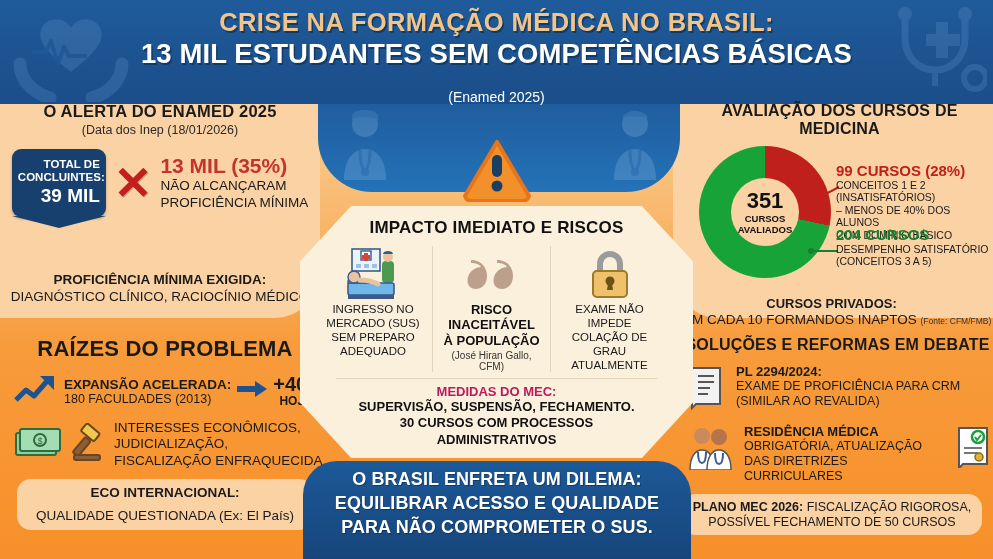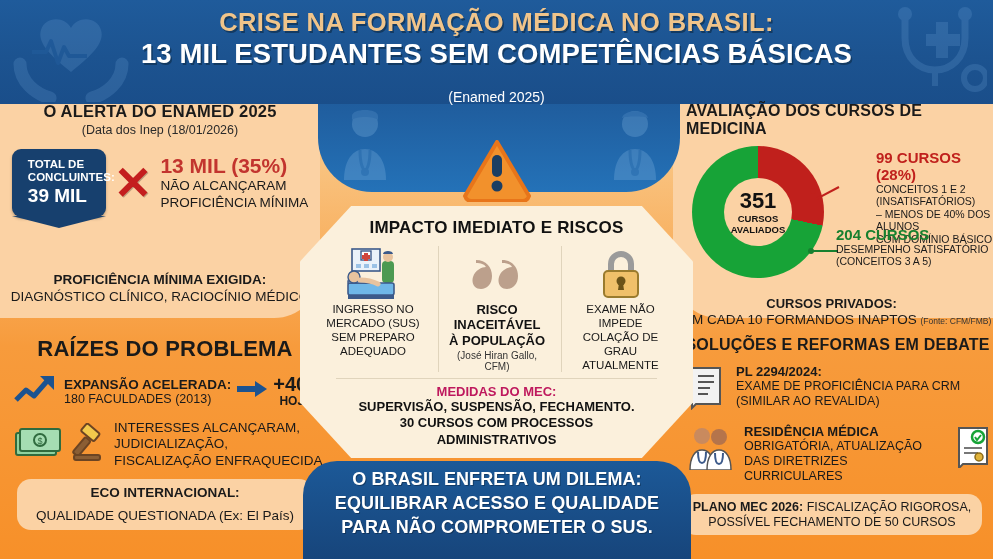--- a/index.html
+++ b/index.html
@@ -77,22 +77,22 @@
     font-size: 16.5px; font-weight: bold; color: #1A1A1A; letter-spacing: .2px;
   }
   .sec-sub { font-size: 12.5px; color: #2A2A2A; margin-top: 2px; }
 
   .alert-row {
     display: flex; align-items: center; justify-content: center;
     margin-top: 12px; gap: 8px;
   }
   .badge-total {
     position: relative; width: 94px; background: #17406E;
-    border-radius: 9px 9px 9px 9px; padding: 9px 16px 10px;
-    color: #fff; text-align: left; box-shadow: 0 2px 3px rgba(0,0,0,.25);
+    border-radius: 9px 9px 9px 9px; padding: 9px 6px 10px;
+    color: #fff; text-align: right; box-shadow: 0 2px 3px rgba(0,0,0,.25);
   }
   .badge-total::after {
     content: ""; position: absolute; left: 50%; bottom: -11px;
     transform: translateX(-50%);
     border-left: 47px solid transparent; border-right: 47px solid transparent;
     border-top: 12px solid #17406E;
   }
   .badge-l1 { font-size: 11.5px; font-weight: bold; line-height: 1.15; }
   .badge-l2 { font-size: 19px; font-weight: bold; margin-top: 1px; }
   .xmark { font-size: 46px; font-weight: bold; color: #C41E1E; line-height: 1;
@@ -116,38 +116,38 @@
   .root-list { font-size: 13.5px; color: #1A1A1A; line-height: 1.22; }
   .eco-pill {
     margin: 10px auto 0; width: 296px; background: #FBD2A4;
     border-radius: 14px; padding: 6px 8px 7px; text-align: center;
   }
   .eco-t { font-size: 13.5px; font-weight: bold; color: #1A1A1A; }
   .eco-b { font-size: 13.5px; color: #1A1A1A; margin-top: 8px; }
 
   
   #aval { right: 0; top: 102px; width: 323px; }
-  #aval .sec-head { font-size: 16px; padding-left: 16px; }
+  #aval .sec-head { text-align: center; font-size: 16px; padding-left: 16px; }
   .donut-wrap { position: relative; margin-top: 6px; height: 150px; }
   .donut {
-    position: absolute; left: 22px; top: 2px; width: 132px; height: 132px;
+    position: absolute; left: 29px; top: 2px; width: 132px; height: 132px;
     border-radius: 50%;
     background: conic-gradient(#C0201C 0deg 102deg, #17A337 102deg 360deg);
   }
   .donut-hole {
     position: absolute; left: 50%; top: 50%; transform: translate(-50%,-50%);
     width: 68px; height: 68px; border-radius: 50%; background: #FBD2A4;
     display: flex; flex-direction: column; align-items: center; justify-content: center;
   }
   .donut-num { font-size: 22px; font-weight: bold; color: #111; line-height: 1; }
   .donut-l1 { font-size: 9.5px; font-weight: bold; color: #111; margin-top: 1px; }
   .donut-l2 { font-size: 9.5px; font-weight: bold; color: #111; }
 
   .legend { position: absolute; left: 166px; }
-  .lg-red { top: 5px; margin-left: 40px; }
+  .lg-red { top: 18px; }
   .lg-green { top: 82px; }
   .lg-title-r { font-size: 15px; font-weight: bold; color: #C0201C; }
   .lg-title-g { font-size: 15px; font-weight: bold; color: #17802F; }
   .lg-line { font-size: 10.5px; color: #1A1A1A; line-height: 1.18; }
   .lead { position: absolute; height: 2px; }
   .lead-r { left: 143px; top: 42px; width: 26px; background: #C0201C;
             transform: rotate(-28deg); transform-origin: right center; }
   .lead-g { left: 142px; top: 106px; width: 26px; background: #17802F; }
   .lead-dot { position: absolute; width: 6px; height: 6px; border-radius: 50%; }
   .dot-r { left: 140px; top: 44px; background: #C0201C; }
@@ -179,21 +179,21 @@
   .hexpanel {
     position: absolute; left: 300px; top: 206px; width: 393px; height: 252px;
     background: #FBF0DC; z-index: 6;
     clip-path: polygon(13% 0, 87% 0, 100% 22%, 100% 78%, 87% 100%, 13% 100%, 0 78%, 0 22%);
     padding: 12px 14px 0;
   }
   .hex-head {
     text-align: center; font-size: 17px; font-weight: bold; color: #111;
     letter-spacing: .2px; margin-bottom: 8px;
   }
-  .hex-cols { display: flex; justify-content: space-between; }
+  .hex-cols { display: flex; justify-content: flex-start; }
   .hex-col { width: 118px; padding: 0 5px; text-align: center; }
   .hex-col + .hex-col { border-left: 1px solid #E0D4BC; }
   .hex-icon { height: 56px; display: flex; align-items: center; justify-content: center; }
   .hc-txt { font-size: 11.5px; color: #1A1A1A; line-height: 1.22; }
   .hc-bold { font-size: 13px; font-weight: bold; color: #111; line-height: 1.18; }
   .hc-cite { font-size: 10px; color: #333; margin-top: 2px; }
   .hex-divider { border-top: 1px solid #E0D4BC; margin: 6px 22px 5px; }
   .mec { text-align: center; }
   .mec-t { font-size: 13px; font-weight: bold; color: #be185d; }
   .mec-b { font-size: 13px; font-weight: bold; color: #111; line-height: 1.25; }
@@ -321,21 +321,21 @@
         </svg>
       </span>
       <span>
         <svg width="40" height="40" viewBox="0 0 40 40">
           <rect x="14" y="4" width="17" height="10" rx="2" transform="rotate(40 22 9)" fill="#F2C94C" stroke="#6B4423" stroke-width="2"></rect>
           <rect x="10" y="14" width="7" height="20" rx="2" transform="rotate(40 14 24)" fill="#8B5E34" stroke="#6B4423" stroke-width="2"></rect>
           <rect x="6" y="32" width="26" height="5" rx="2" fill="#8B5E34" stroke="#6B4423" stroke-width="2"></rect>
         </svg>
       </span>
       <div class="root-list">
-        <div>INTERESSES ALCANÇARAM,</div>
+        <div>INTERESSES ECONÔMICOS,</div>
         <div>JUDICIALIZAÇÃO,</div>
         <div>FISCALIZAÇÃO ENFRAQUECIDA</div>
       </div>
     </div>
 
     <div class="eco-pill">
       <div class="eco-t">ECO INTERNACIONAL:</div>
       <div class="eco-b">QUALIDADE QUESTIONADA (Ex: El País)</div>
     </div>
   </div>

